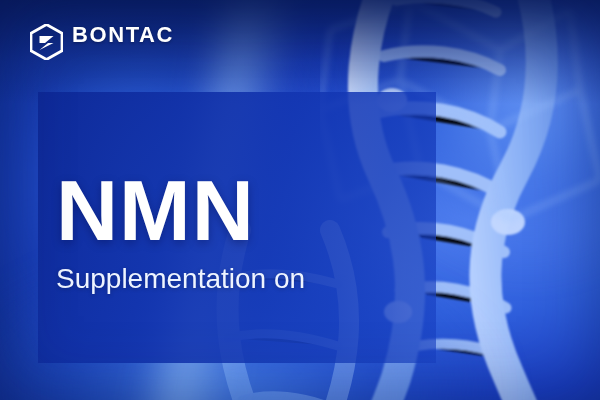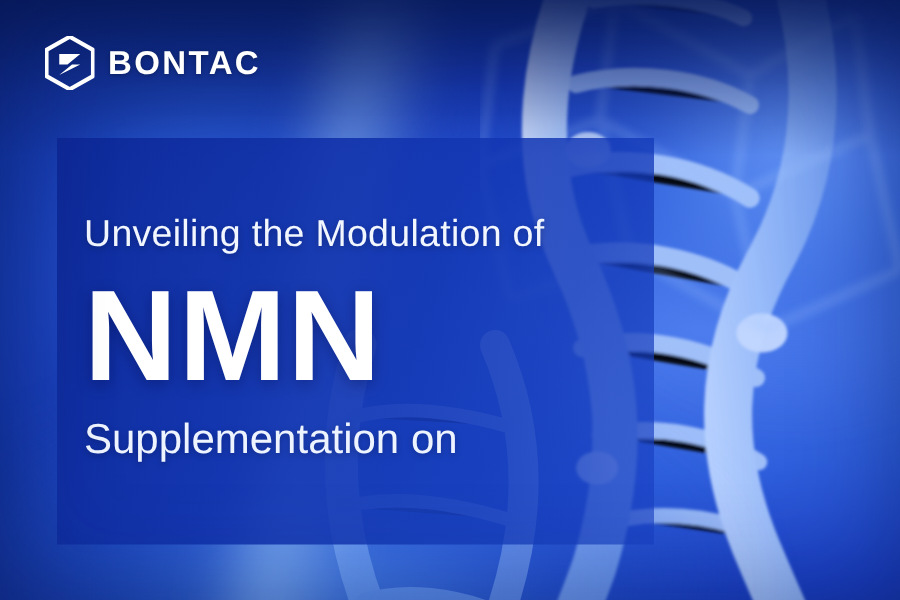--- a/index.html
+++ b/index.html
@@ -90,21 +90,21 @@
     font-size:28px;
     font-weight:400;
     line-height:1.32;
     text-shadow:0 1px 4px rgba(0,0,0,.25);
     white-space:nowrap;
   }
 
   
   .logo{
     position:absolute;left:30px;top:24px;
-    display:flex;align-items:center;gap:9px;
+    display:flex;gap:9px;
     z-index:5;
   }
   .logo-mark{width:33px;height:36px;display:block;}
   .logo-text{
     color:#ffffff;
     font-size:22px;
     font-weight:bold;
     letter-spacing:1.6px;
     line-height:1;
     text-shadow:0 1px 3px rgba(0,0,0,.3);
@@ -197,21 +197,20 @@
       </g>
     </svg>
   </div>
 
   <div class="bg-glowBot"></div>
   <div class="bg-beam"></div>
   <div class="bg-topDark"></div>
 
   <div class="panel">
     <div class="panel-inner">
-      <div class="line-top">Unveiling the Modulation of</div>
       <div class="line-big">NMN</div>
       <div class="line-sub">Supplementation on</div>
     </div>
   </div>
 
   <div class="logo">
     <svg class="logo-mark" viewBox="0 0 66 72">
       <path d="M33 1 L64 18.5 L64 53.5 L33 71 L2 53.5 L2 18.5 Z" fill="none" stroke="#ffffff" stroke-width="5.5" stroke-linejoin="round"></path>
       <path d="M19 24 L47 24 L30 38 L47 38 L19 52 L36 38 L19 38 Z" fill="#ffffff"></path>
     </svg>

